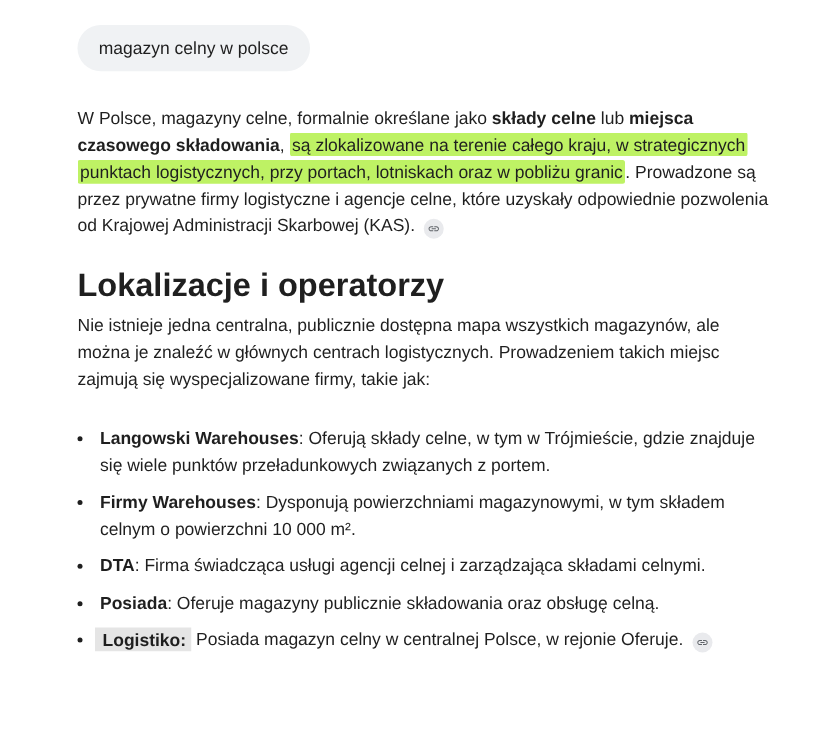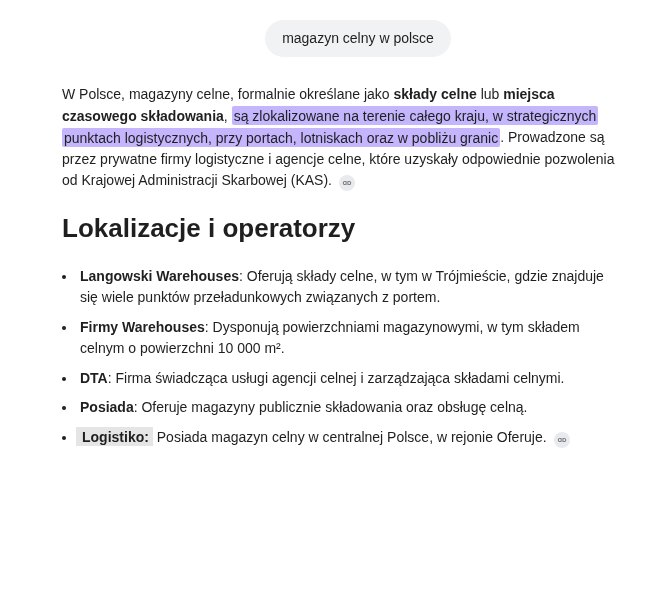--- a/index.html
+++ b/index.html
@@ -10,21 +10,21 @@
     -webkit-font-smoothing: antialiased;
   }
   .page {
     box-sizing: border-box;
     width: 666px; height: 589px;
     padding: 20px 49px 0 62px;
     position: relative;
   }
   .bubble-row {
     display: flex;
-    justify-content: center;
+    justify-content: flex-start;
     margin-right: -37px;
   }
   .bubble {
     background: #f0f2f4;
     border-radius: 20px;
     padding: 9px 17px;
     font-size: 14px;
     line-height: 19px;
     color: #1f1f1f;
     white-space: nowrap;
@@ -40,21 +40,21 @@
   ul.operators {
     margin: 26px 0 16px 0;
     padding-left: 15px;
   }
   ul.operators li {
     margin-bottom: 8px;
     padding-left: 3px;
   }
   .b { font-weight: 700; }
   .hl-blue {
-    background: #c4b5fd;
+    background: #bef264;
     font-weight: 500;
     padding: 1.5px 2px;
     border-radius: 2px;
     box-decoration-break: clone;
     -webkit-box-decoration-break: clone;
   }
   .hl-yellow {
     background: #e5e5e5;
     padding: 1.5px 4px 1.5px 6px;
     margin-left: -4px;
@@ -85,20 +85,21 @@
     <p><span>W Polsce, magazyny celne, formalnie określane jako </span><span class="b">składy celne</span><span> lub </span><span class="b">miejsca czasowego składowania</span><span>, </span><span class="hl-blue">są zlokalizowane na terenie całego kraju, w strategicznych punktach logistycznych, przy portach, lotniskach oraz w pobliżu granic</span><span>. Prowadzone są przez prywatne firmy logistyczne i agencje celne, które uzyskały odpowiednie pozwolenia od Krajowej Administracji Skarbowej (KAS). </span>
   <span class="cite">
           <svg width="10" height="10" viewBox="0 0 24 24" fill="#5f6368" aria-hidden="true">
             <path d="M3.9 12c0-1.71 1.39-3.1 3.1-3.1h4V7H7c-2.76 0-5 2.24-5 5s2.24 5 5 5h4v-1.9H7c-1.71 0-3.1-1.39-3.1-3.1zM8 13h8v-2H8v2zm9-6h-4v1.9h4c1.71 0 3.1 1.39 3.1 3.1s-1.39 3.1-3.1 3.1h-4V17h4c2.76 0 5-2.24 5-5s-2.24-5-5-5z"></path>
           </svg>
         </span>
 </p>
 
     <h3 class="section-heading">Lokalizacje i operatorzy</h3>
 
+    <p><span>Nie istnieje jedna centralna, publicznie dostępna mapa wszystkich magazynów, ale można je znaleźć w głównych centrach logistycznych. Prowadzeniem takich miejsc zajmują się wyspecjalizowane firmy, takie jak:</span></p>
 
     <ul class="operators">
         <li><span class="b">Langowski Warehouses</span><span>: Oferują składy celne, w tym w Trójmieście, gdzie znajduje się wiele punktów przeładunkowych związanych z portem.</span></li>
         <li><span class="b">Firmy Warehouses</span><span>: Dysponują powierzchniami magazynowymi, w tym składem celnym o powierzchni 10 000 m².</span></li>
         <li><span class="b">DTA</span><span>: Firma świadcząca usługi agencji celnej i zarządzająca składami celnymi.</span></li>
         <li><span class="b">Posiada</span><span>: Oferuje magazyny publicznie składowania oraz obsługę celną.</span></li>
         <li><span class="b hl-yellow">Logistiko:</span><span> Posiada magazyn celny w centralnej Polsce, w rejonie Oferuje. </span>
   <span class="cite">
             <svg width="10" height="10" viewBox="0 0 24 24" fill="#5f6368" aria-hidden="true">
               <path d="M3.9 12c0-1.71 1.39-3.1 3.1-3.1h4V7H7c-2.76 0-5 2.24-5 5s2.24 5 5 5h4v-1.9H7c-1.71 0-3.1-1.39-3.1-3.1zM8 13h8v-2H8v2zm9-6h-4v1.9h4c1.71 0 3.1 1.39 3.1 3.1s-1.39 3.1-3.1 3.1h-4V17h4c2.76 0 5-2.24 5-5s-2.24-5-5-5z"></path>

